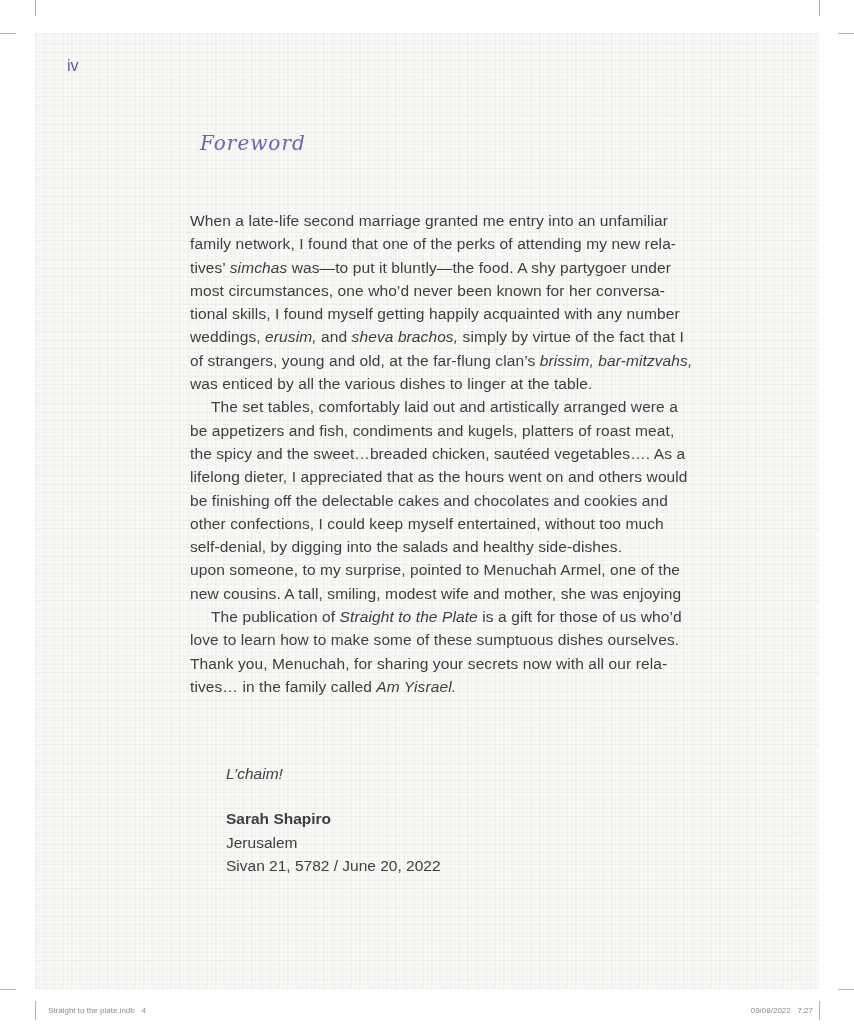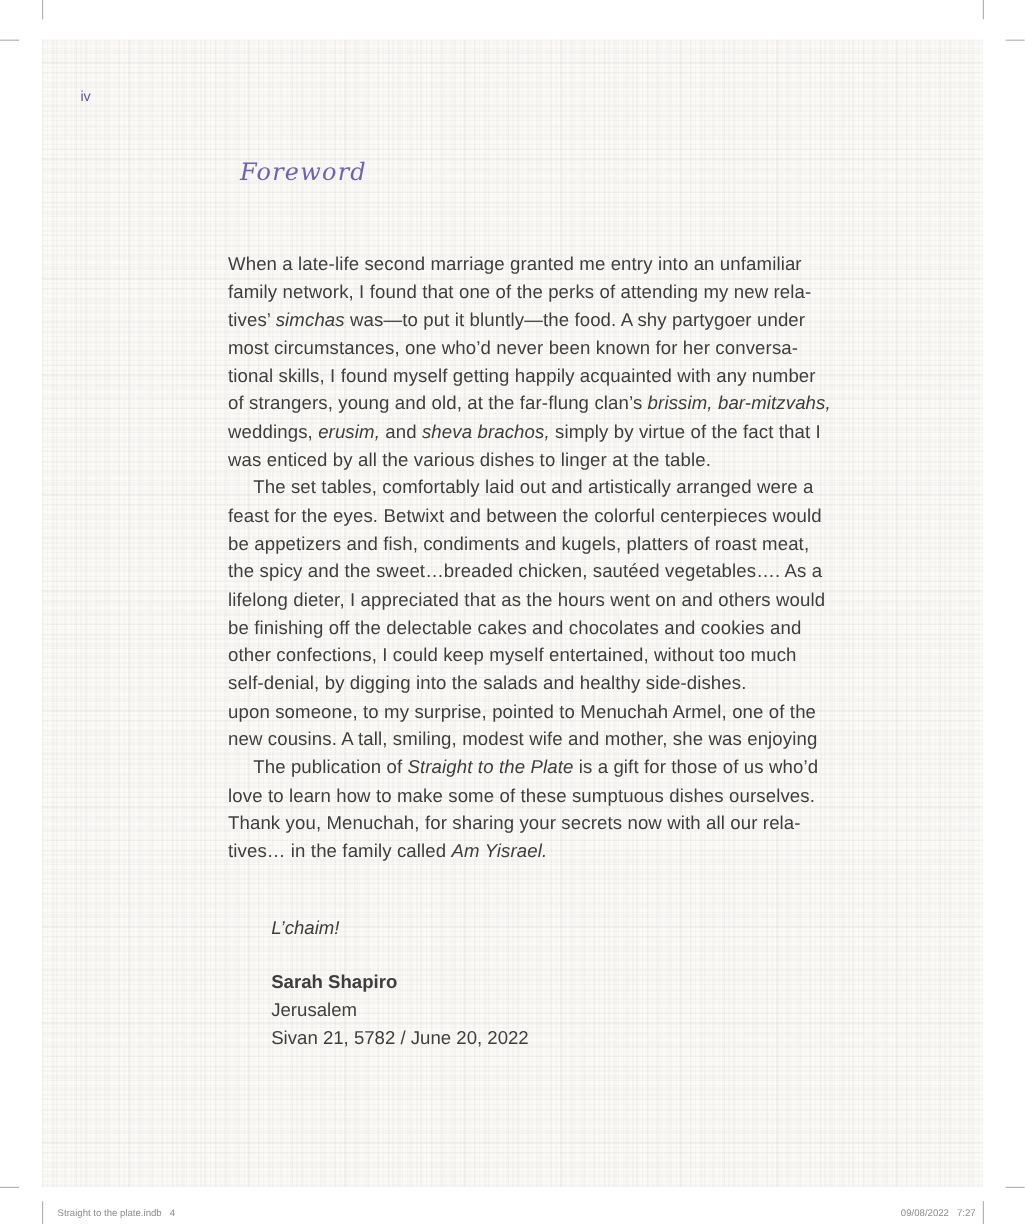--- a/index.html
+++ b/index.html
@@ -26,23 +26,23 @@
   .crop.tl-v { left: 35px;  top: 0;       width: 1px;  height: 16px; }
   .crop.tl-h { left: 0;     top: 33px;    width: 16px; height: 1px;  }
   .crop.tr-v { left: 819px; top: 0;       width: 1px;  height: 16px; }
   .crop.tr-h { left: 838px; top: 33px;    width: 16px; height: 1px;  }
   .crop.bl-v { left: 35px;  top: 1001px;  width: 1px;  height: 19px; }
   .crop.bl-h { left: 0;     top: 989px;   width: 16px; height: 1px;  }
   .crop.br-v { left: 819px; top: 1001px;  width: 1px;  height: 19px; }
   .crop.br-h { left: 838px; top: 989px;   width: 16px; height: 1px;  }
 
   .folio {
-    position: absolute; left: 32px; top: 38px;
+    position: absolute; left: 32px; top: 24px;
     color: var(--folio, #5d5a96);
-    font-size: 12px; line-height: 18px;
+    font-size: 16px; line-height: 18px;
   }
   .title {
     position: absolute; left: 165px; top: 88px;
     font-family: "DejaVu Serif", serif;
     font-style: italic;
     font-size: 20px; line-height: 44px;
     color: var(--accent, #6f63ad);
     letter-spacing: 1px;
   }
   .body-text {
@@ -91,25 +91,24 @@
 <div class="page">
   <div class="folio">iv</div>
   <div class="title">Foreword</div>
 
   <div class="body-text">
       <div class="line">When a late-life second marriage granted me entry into an unfamiliar</div>
       <div class="line">family network, I found that one of the perks of attending my new rela-</div>
       <div class="line">tives’ <em>simchas</em> was—to put it bluntly—the food. A shy partygoer under</div>
       <div class="line">most circumstances, one who’d never been known for her conversa-</div>
       <div class="line">tional skills, I found myself getting happily acquainted with any number</div>
+      <div class="line">weddings, <em>erusim,</em> and <em>sheva brachos,</em> simply by virtue of the fact that I</div>
       <div class="line">of strangers, young and old, at the far-flung clan’s <em>brissim, bar-mitzvahs,</em></div>
-      <div class="line">weddings, <em>erusim,</em> and <em>sheva brachos,</em> simply by virtue of the fact that I</div>
       <div class="line">was enticed by all the various dishes to linger at the table.</div>
       <div class="line indent">The set tables, comfortably laid out and artistically arranged were a</div>
-      <div class="line">feast for the eyes. Betwixt and between the colorful centerpieces would</div>
       <div class="line">be appetizers and fish, condiments and kugels, platters of roast meat,</div>
       <div class="line">the spicy and the sweet…breaded chicken, sautéed vegetables…. As a</div>
       <div class="line">lifelong dieter, I appreciated that as the hours went on and others would</div>
       <div class="line">be finishing off the delectable cakes and chocolates and cookies and</div>
       <div class="line">other confections, I could keep myself entertained, without too much</div>
       <div class="line">self-denial, by digging into the salads and healthy side-dishes.</div>
       <div class="line">upon someone, to my surprise, pointed to Menuchah Armel, one of the</div>
       <div class="line">new cousins. A tall, smiling, modest wife and mother, she was enjoying</div>
       <div class="line indent">The publication of <em>Straight to the Plate</em> is a gift for those of us who’d</div>
       <div class="line">love to learn how to make some of these sumptuous dishes ourselves.</div>

